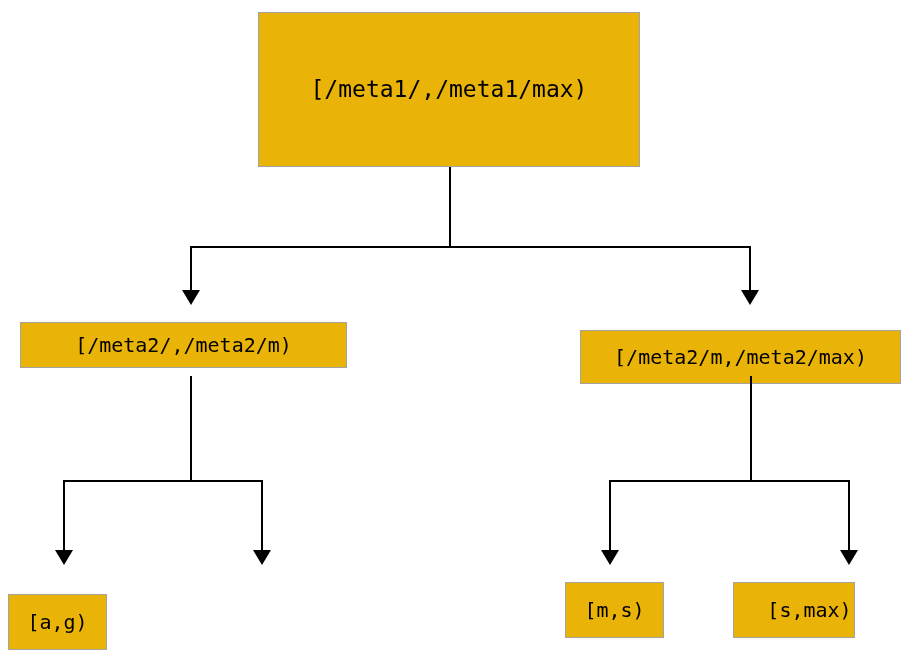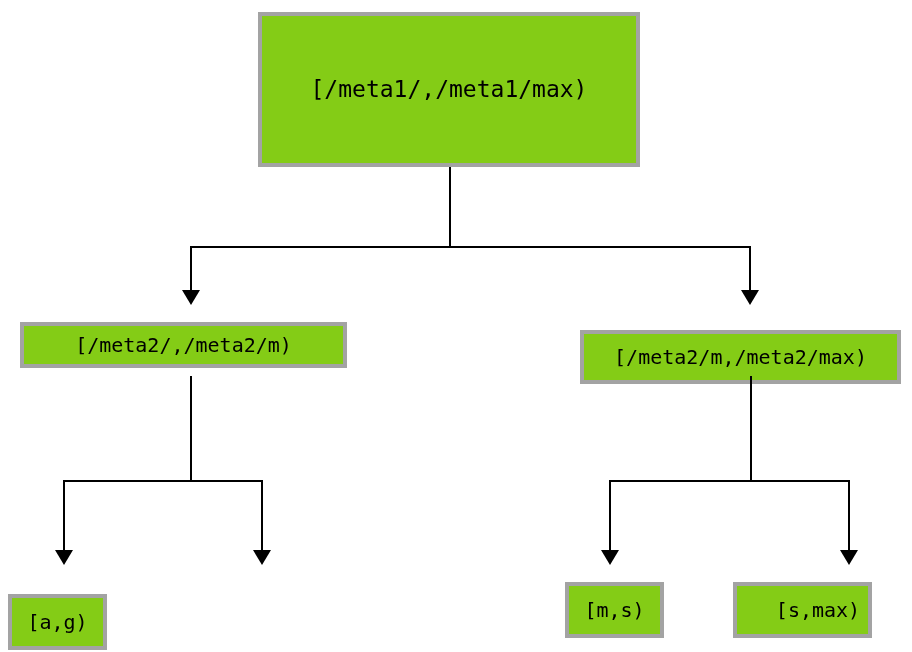--- a/index.html
+++ b/index.html
@@ -12,22 +12,22 @@
     position: relative;
     width: 912px;
     height: 652px;
     background: #ffffff;
     overflow: hidden;
     font-family: "DejaVu Sans Mono", "Liberation Mono", monospace;
   }
   .node {
     position: absolute;
     box-sizing: border-box;
-    border: 4px solid #a3a3a3;
-    background: #84cc16;
+    border: 1px solid #a3a3a3;
+    background: #eab308;
     display: flex;
     align-items: center;
     justify-content: center;
     color: #000000;
     white-space: nowrap;
     letter-spacing: 0px;
   }
   .node-label {
     display: block;
     line-height: 1;
@@ -56,21 +56,21 @@
     font-size: 20px;
     margin-top: 8px;
   }
   .node-leaf {
     height: 56px;
     font-size: 20px;
   }
   .node-leaf-1 { left: 8px;   top: 582px; width: 99px; margin-top: 12px; }
   .node-leaf-2 { left: 203px; top: 582px; width: 99px; }
   .node-leaf-3 { left: 553px; top: 582px; width: 99px; margin-left: 12px; }
-  .node-leaf-4 { left: 733px; top: 582px; width: 139px; padding-left: 31px; }
+  .node-leaf-4 { left: 733px; top: 582px; width: 122px; padding-left: 31px; }
 
   
   .edge-v {
     position: absolute;
     width: 2px;
     background: #000000;
   }
   .edge-h {
     position: absolute;
     height: 2px;

